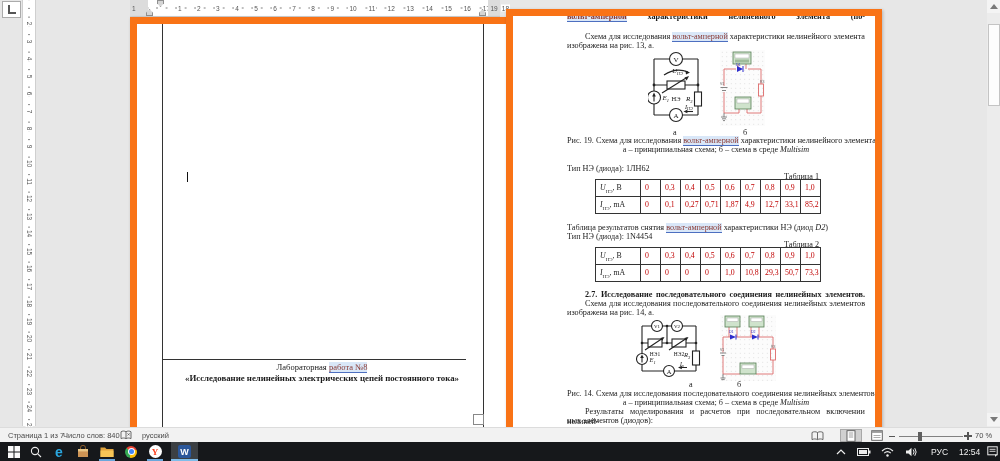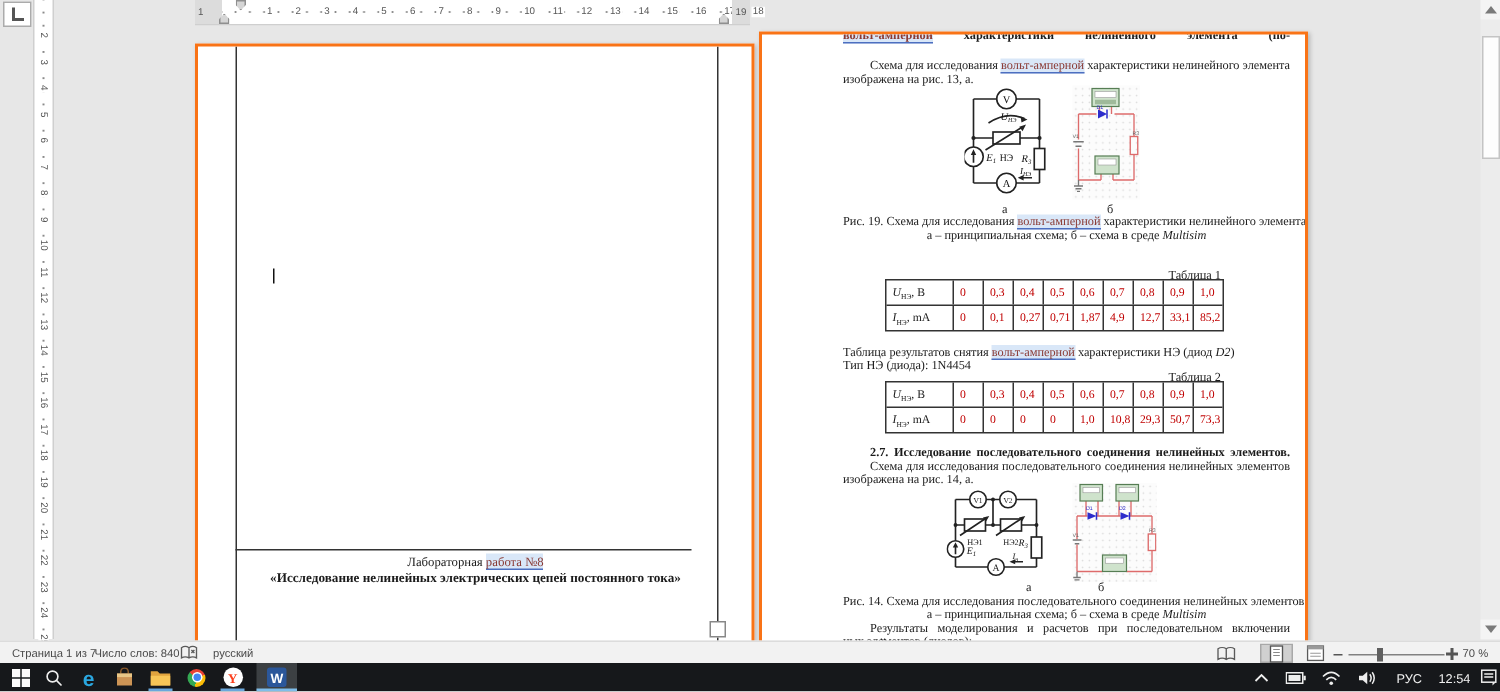--- a/index.html
+++ b/index.html
@@ -26,23 +26,23 @@
   .m-hang{left:16px;bottom:0;clip-path:polygon(50% 0,100% 55%,100% 100%,0 100%,0 55%);}
   .m-right{left:349px;bottom:0;clip-path:polygon(50% 0,100% 55%,100% 100%,0 100%,0 55%);}
   .vruler{position:absolute;left:22px;top:0;width:12px;height:426px;background:#fff;
           border-right:1px solid #cfcfcf;border-left:1px solid #cfcfcf;
           background-image:radial-gradient(circle,#8a8a8a 0.6px,transparent 0.8px);
           background-size:12px 8.75px;background-position:50% 4px;}
   .vr-num{position:absolute;left:50%;transform:translate(-50%,0) rotate(90deg);
           font:6.5px "Liberation Sans",sans-serif;color:#555;background:#fff;padding:0 1px;}
 
   
-  .page{position:absolute;background:#fff;border:2px solid #f97316;
+  .page{position:absolute;background:#fff;border:7px solid #f97316;
         box-shadow:1px 1px 3px rgba(0,0,0,.22);overflow:hidden;
-        font-family:"Liberation Serif","DejaVu Serif",serif;color:#1b1b1b;margin-top:12px;}
+        font-family:"Liberation Serif","DejaVu Serif",serif;color:#1b1b1b;}
   .page1{left:130px;top:17px;width:369px;height:407px;}
   .page2{left:506px;top:9px;width:362px;height:416px;}
 
   .ln{position:absolute;font-size:8.2px;line-height:9.5px;white-space:nowrap;}
   .w{left:54px;width:298px;}
   .just{text-align:justify;text-align-last:justify;white-space:normal;}
   .ctr{text-align:center;}
   .rgtal{text-align:right;}
   .b{font-weight:bold;}
   .ind{text-indent:18px;}
@@ -260,20 +260,21 @@
         </g>
       </svg>
     </div>
 
     <div class="ln" style="left:160px;top:112px">а</div>
     <div class="ln" style="left:230px;top:112px">б</div>
 
     <div class="ln w ctr" style="top:120px"><span>Рис. 19. Схема для исследования </span><span class="hl">вольт-амперной</span><span> характеристики нелинейного элемента:</span></div>
     <div class="ln w ctr" style="top:129px"><span>а – принципиальная схема; б – схема в среде </span><i>Multisim</i></div>
 
+    <div class="ln w" style="top:148px">Тип НЭ (диода): 1ЛН62</div>
     <div class="ln rgtal" style="left:54px;top:156px;width:252px">Таблица 1</div>
 
     <div class="dtable" style="left:82px;top:163px">
       <div class="trow">
         <div class="tcell head"><i>U</i><sub>НЭ</sub><span>, В</span></div>
         <div class="tvals">
             <div class="tcell val">0</div>
             <div class="tcell val">0,3</div>
             <div class="tcell val">0,4</div>
             <div class="tcell val">0,5</div>

